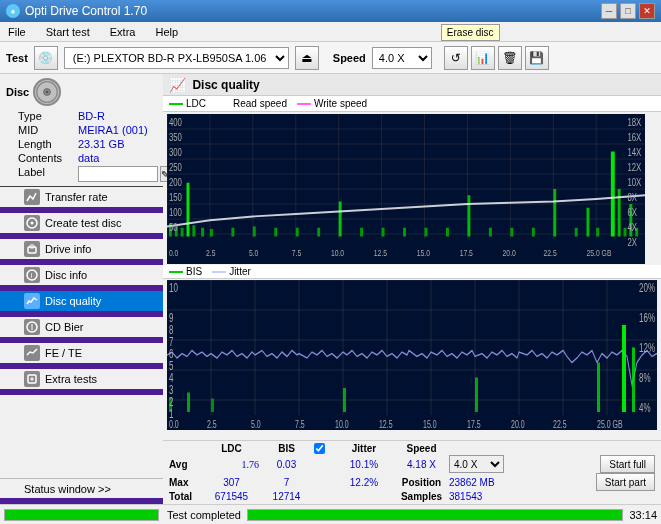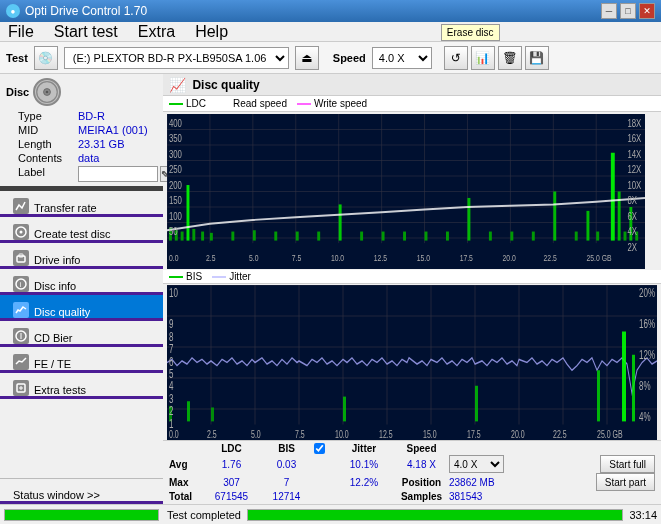--- a/index.html
+++ b/index.html
@@ -25,21 +25,21 @@
     
     .menu-bar {
       background: #f0f0f0;
       border-bottom: 1px solid #ccc;
       height: 20px;
       display: flex;
       align-items: center;
       padding: 0 4px;
       gap: 12px;
     }
-    .menu-item { font-size: 16px; color: #000; cursor: pointer; padding: 2px 4px; }
+    .menu-item { font-size: 11px; color: #000; cursor: pointer; padding: 2px 4px; }
 
     
     .toolbar {
       background: #f5f5f5;
       border-bottom: 1px solid #ccc;
       height: 32px;
       display: flex;
       align-items: center;
       padding: 0 6px;
       gap: 6px;
@@ -74,21 +74,21 @@
 
     
     .main-content {
       display: flex;
       height: calc(524px - 22px - 20px - 32px);
     }
 
     
     .disc-panel {
       padding: 4px 6px;
-      border-bottom: 5px solid #404040;
+      border-bottom: 1px solid #404040;
     }
     .disc-panel-header {
       display: flex;
       align-items: center;
       gap: 4px;
       margin-bottom: 4px;
     }
     .disc-icon {
       width: 28px; height: 28px;
       background: #c0c0c0;
@@ -122,27 +122,27 @@
       border: 1px solid #999;
       background: #e8e8e8;
       margin-left: 2px;
       display: flex; align-items: center; justify-content: center;
       cursor: pointer; font-size: 10px;
     }
 
     
     .nav-item {
       display: flex;
-      align-items: flex-end;
+      align-items: center;
       height: 26px;
-      padding: 0 13px;
+      padding: 0 24px;
       cursor: pointer;
       font-size: 11px;
       color: #000;
-      border-bottom: 3px solid #4c1d95;
+      border-bottom: 6px solid #4c1d95;
     }
     .nav-item.active { background: #0078d7; color: white; }
     .nav-icon {
       width: 16px; height: 16px; margin-right: 5px;
       background: #888; border-radius: 2px;
       display: flex; align-items: center; justify-content: center;
       font-size: 8px; color: white; flex-shrink: 0;
     }
     .nav-item.active .nav-icon { background: #5aafff; }
 
@@ -505,21 +505,21 @@
       <div class="legend-item">
         <div style="width:14px; height:2px; background:#00cc00;"></div>
         <span>BIS</span>
       </div>
       <div class="legend-item">
         <div style="width:14px; height:2px; background:#ccccff;"></div>
         <span>Jitter</span>
       </div>
     </div>
 
-    <div style="flex:1; background:#001030; position:relative; margin:1px 4px 0 4px; min-height:100px;text-align:right;">
+    <div style="flex:1; background:#001030; position:relative; margin:1px 4px 10px 4px; min-height:100px;text-align:right;">
       <svg width="100%" height="100%" viewBox="0 0 490 100" preserveAspectRatio="none">
 
         <line x1="0" y1="0" x2="490" y2="0" stroke="#334" stroke-width="0.5"></line>
         <line x1="0" y1="20" x2="490" y2="20" stroke="#334" stroke-width="0.5"></line>
         <line x1="0" y1="40" x2="490" y2="40" stroke="#334" stroke-width="0.5"></line>
         <line x1="0" y1="60" x2="490" y2="60" stroke="#334" stroke-width="0.5"></line>
         <line x1="0" y1="80" x2="490" y2="80" stroke="#334" stroke-width="0.5"></line>
         <line x1="44" y1="0" x2="44" y2="90" stroke="#334" stroke-width="0.5"></line>
         <line x1="88" y1="0" x2="88" y2="90" stroke="#334" stroke-width="0.5"></line>
         <line x1="132" y1="0" x2="132" y2="90" stroke="#334" stroke-width="0.5"></line>
@@ -585,21 +585,21 @@
         <div style="width:60px; text-align:center; font-weight:bold;">
           <span>Jitter</span>
         </div>
         <div style="width:55px; text-align:center; font-weight:bold;">Speed</div>
         <div style="flex:1;"></div>
         <div style="width:60px;"></div>
       </div>
 
       <div style="display:flex; align-items:center; gap:0;">
         <div style="width:35px; font-weight:bold;">Avg</div>
-        <div style="width:55px; text-align:center; color:#0000cc;">1.76</div>
+        <div style="width:55px; text-align:right; color:#0000cc;font-family:Liberation Serif, serif;">1.76</div>
         <div style="width:55px; text-align:center; color:#0000cc;">0.03</div>
         <div style="width:20px;"></div>
         <div style="width:60px; text-align:center; color:#0000cc;">10.1%</div>
         <div style="width:55px; text-align:center; color:#0000cc;">4.18 X</div>
         <div style="flex:1; display:flex; align-items:center; gap:4px;">
           <select style="height:18px; font-size:10px; border:1px solid #999; width:55px;">
             <option>4.0 X</option>
           </select>
         </div>
         <div style="display:flex; flex-direction:column; gap:1px;">

